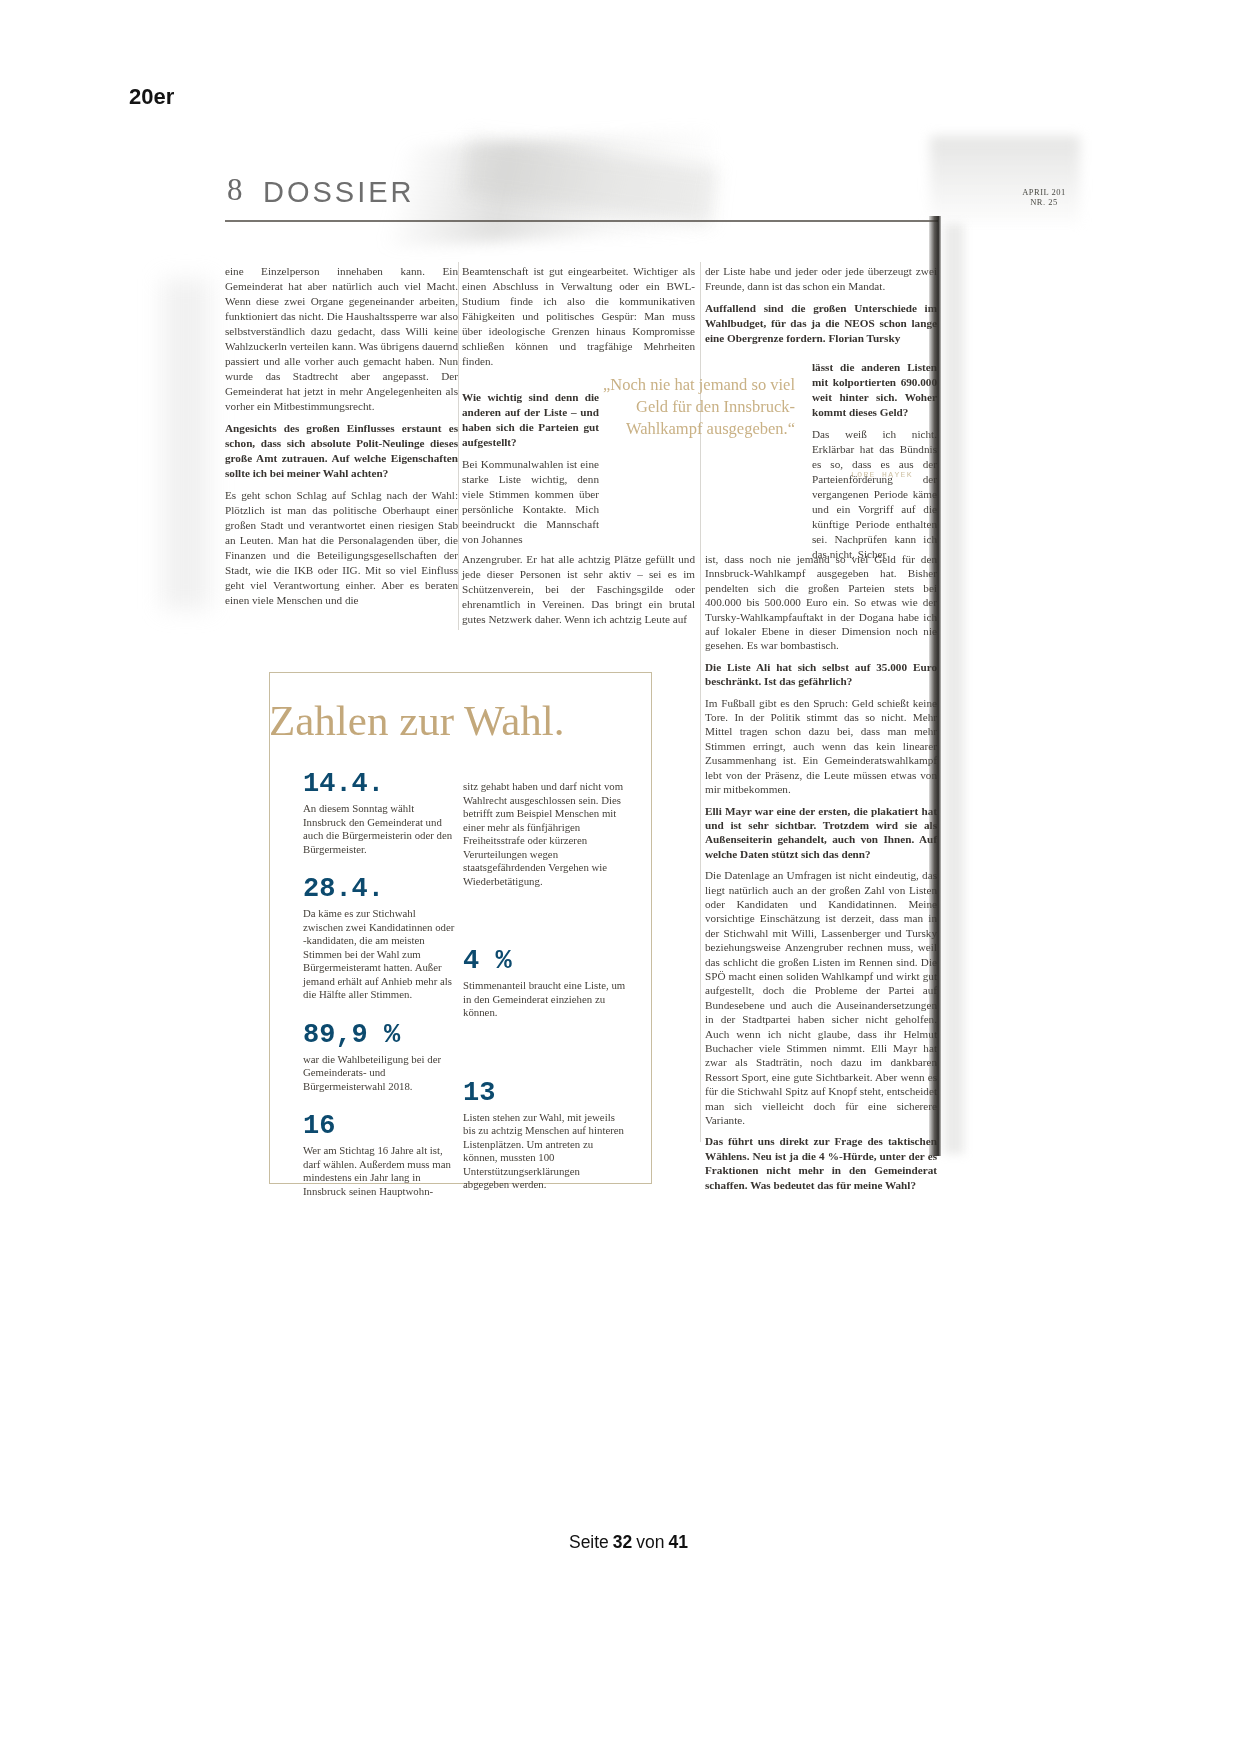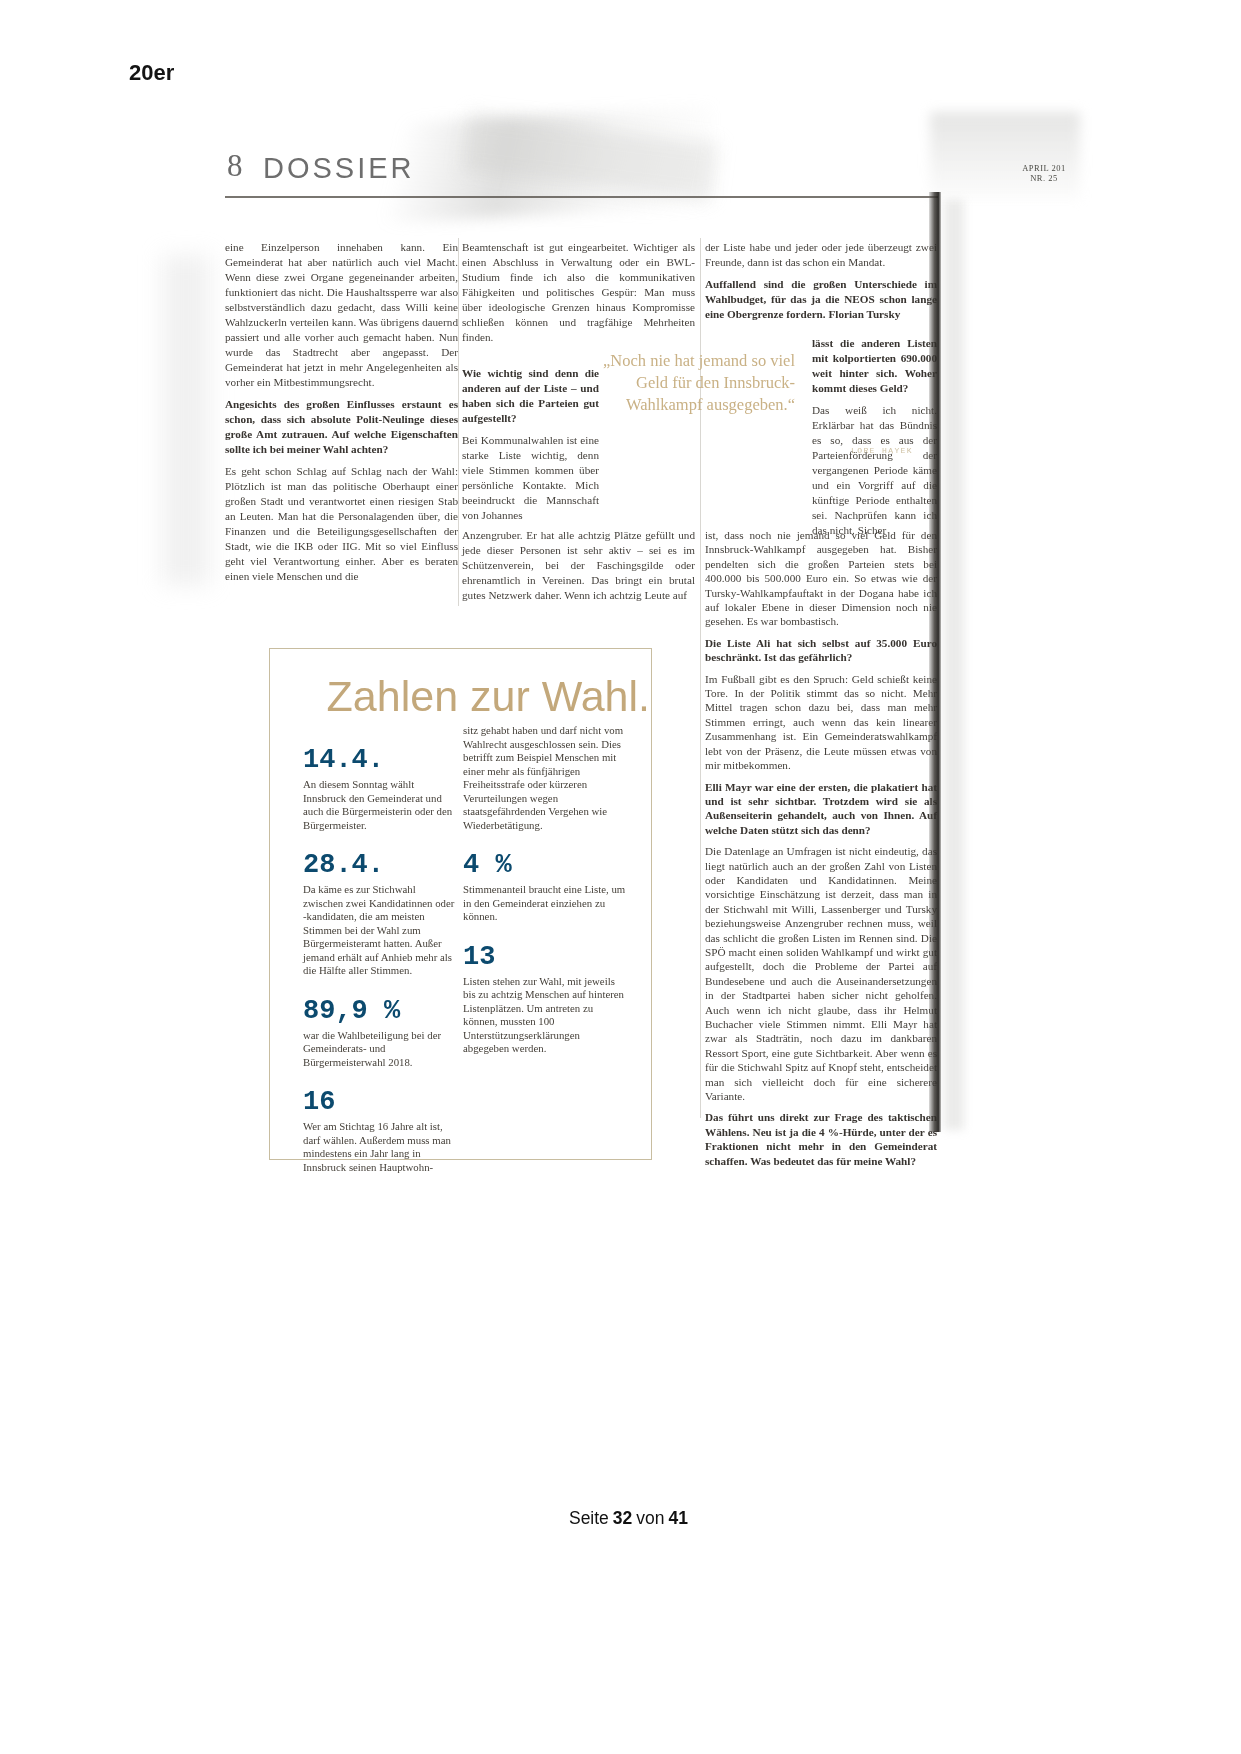--- a/index.html
+++ b/index.html
@@ -1,18 +1,18 @@
 <!DOCTYPE html>
 <html><head>
 <meta charset="utf-8">
 <style>
   html,body{margin:0;padding:0;background:#ffffff;}
   .page{position:relative;width:1241px;height:1754px;background:#ffffff;overflow:hidden;
         font-family:"Liberation Serif",serif;color:#433f3a;}
-  .abs{position:absolute;}
+  .abs{position:absolute;margin-top:24px;}
 
   
   .doc-label{left:129px;top:60px;font-family:"Liberation Sans",sans-serif;
              font-weight:700;font-size:22px;color:#141414;}
 
   
   .smudge{pointer-events:none;}
   .smudge1{left:375px;top:115px;width:340px;height:100px;
            background:linear-gradient(105deg,rgba(190,190,188,0) 8%,rgba(182,182,180,.42) 38%,rgba(212,212,210,.22) 68%,rgba(255,255,255,0));
            transform:rotate(-3deg);filter:blur(7px);}
@@ -50,25 +50,25 @@
   .col3c{left:705px;top:528px;width:232px;line-height:14.4px;}
 
   
   .pull-quote{left:597px;top:350px;width:198px;font-size:16.5px;line-height:22px;
               color:#c9b185;text-align:right;}
   .quote-attr{left:836px;top:446px;width:92px;font-size:8px;letter-spacing:1.4px;
               color:#cfc2a4;text-align:center;font-family:Liberation Mono, monospace;}
 
   
   .infobox{left:269px;top:648px;width:381px;height:510px;border:1px solid #c8bda0;background:rgba(255,255,254,.4);}
-  .infobox-title{left:269px;top:672px;width:381px;text-align:right;font-size:43px;
-                 color:#c3a87b;font-family:Liberation Sans, sans-serif;}
+  .infobox-title{left:269px;top:672px;width:381px;text-align:left;font-size:43px;
+                 color:#c3a87b;font-family:Liberation Serif, serif;}
   .ib-col{display:flex;flex-direction:column;}
   .ib-left{left:303px;top:745px;width:153px;}
-  .ib-right{left:463px;top:724px;width:163px;}
+  .ib-right{left:463px;top:756px;width:163px;gap:40px;}
   .ib-entry{margin-bottom:18px;}
   .ib-num{font-size:27px;font-weight:700;color:#0c4a6e;line-height:30px;margin-bottom:3px;
           font-family:Liberation Mono, monospace;}
   .ib-text{font-size:10.8px;line-height:13.5px;color:#46413a;text-align:left;}
 
   
   .scan-edge{left:929px;top:192px;width:12px;height:940px;z-index:10;
              background:linear-gradient(to right,rgba(120,118,115,.25),rgba(55,52,48,.82) 45%,rgba(30,28,25,.92) 78%,rgba(110,108,105,.45));}
 
   

